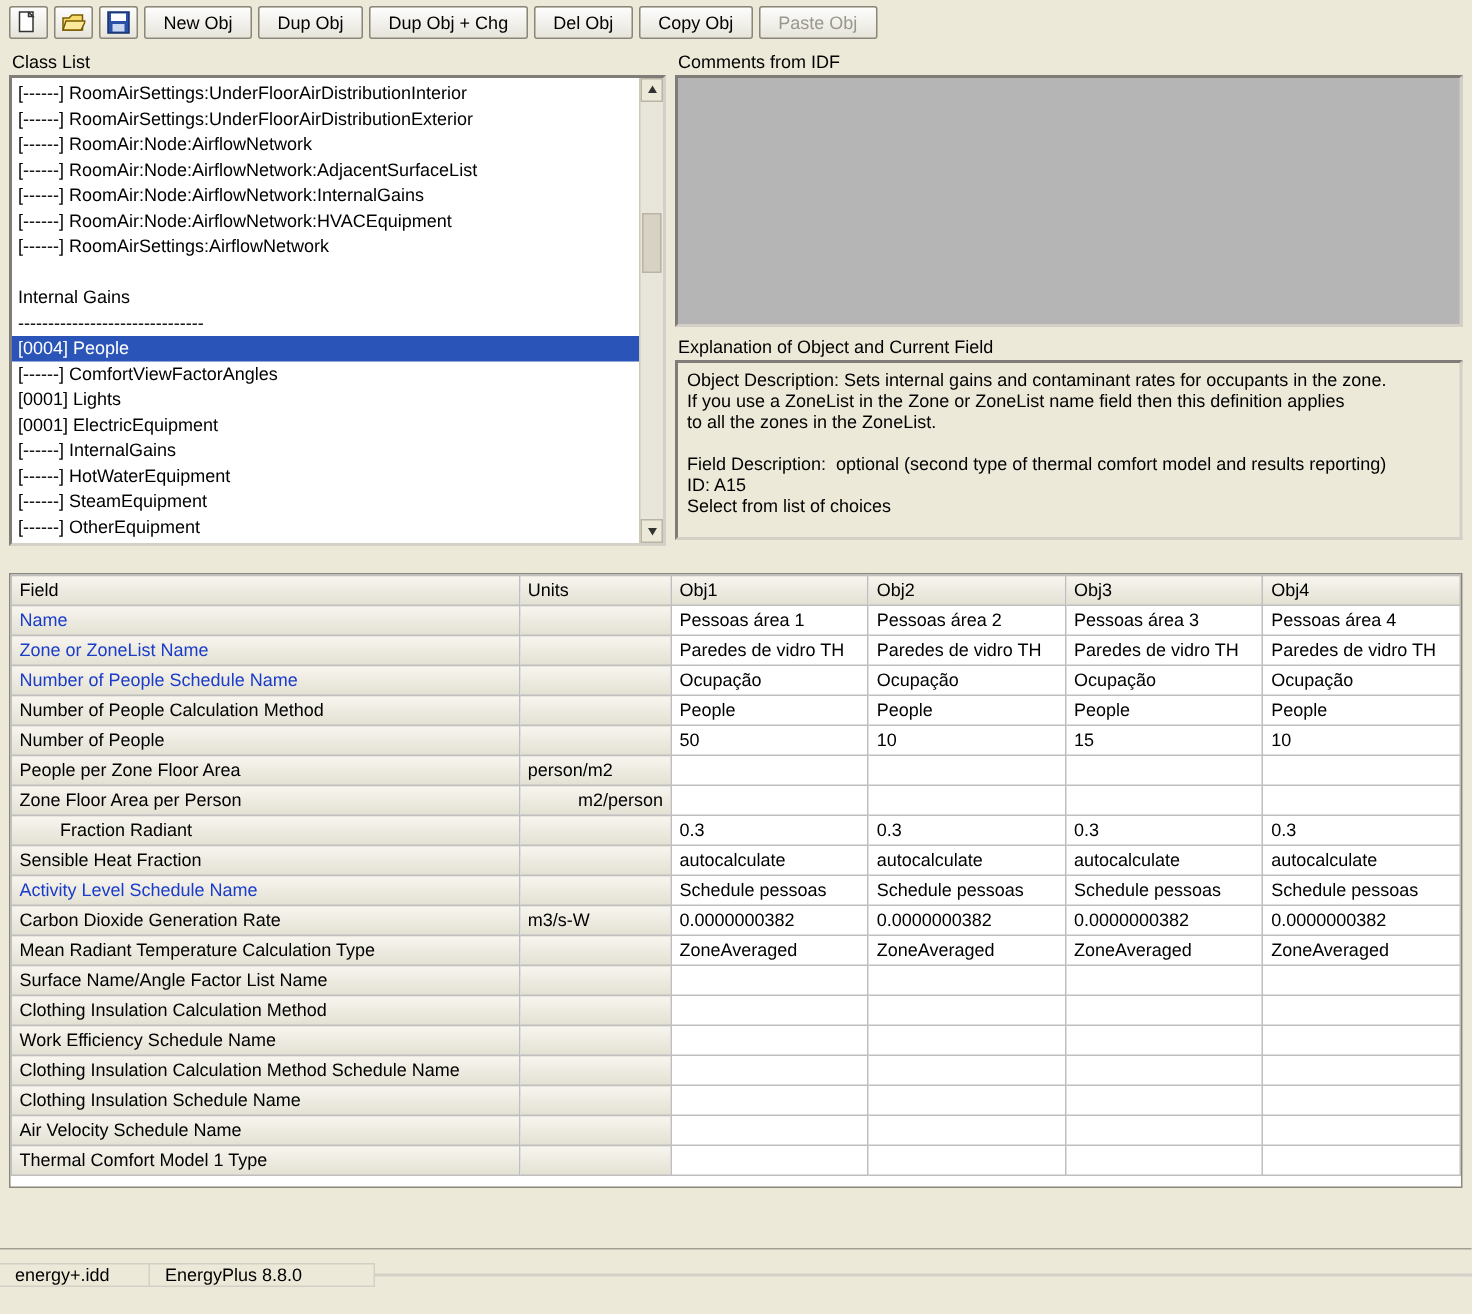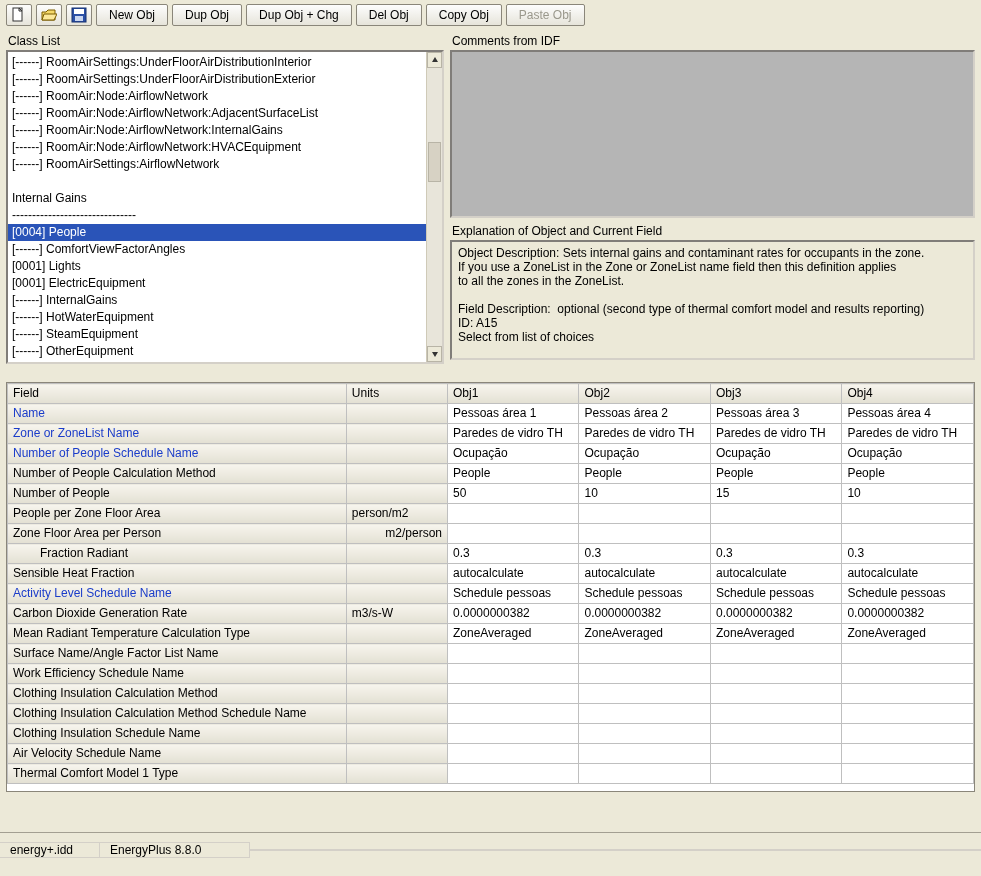--- a/index.html
+++ b/index.html
@@ -248,29 +248,29 @@
           </tr>
           <tr>
             <th style="background: linear-gradient(rgb(247, 245, 238), rgb(227, 224, 211));">Surface Name/Angle Factor List Name</th>
             <th style="background: linear-gradient(rgb(247, 245, 238), rgb(227, 224, 211));"></th>
             <td></td>
             <td></td>
             <td></td>
             <td></td>
           </tr>
           <tr>
+            <th style="background: linear-gradient(rgb(247, 245, 238), rgb(227, 224, 211));">Clothing Insulation Calculation Method</th>
+            <th style="background: linear-gradient(rgb(247, 245, 238), rgb(227, 224, 211));"></th>
+            <td></td>
+            <td></td>
+            <td></td>
+            <td></td>
+          </tr>
+          <tr>
             <th style="background: linear-gradient(rgb(247, 245, 238), rgb(227, 224, 211));">Work Efficiency Schedule Name</th>
-            <th style="background: linear-gradient(rgb(247, 245, 238), rgb(227, 224, 211));"></th>
-            <td></td>
-            <td></td>
-            <td></td>
-            <td></td>
-          </tr>
-          <tr>
-            <th style="background: linear-gradient(rgb(247, 245, 238), rgb(227, 224, 211));">Clothing Insulation Calculation Method</th>
             <th style="background: linear-gradient(rgb(247, 245, 238), rgb(227, 224, 211));"></th>
             <td></td>
             <td></td>
             <td></td>
             <td></td>
           </tr>
           <tr>
             <th style="background: linear-gradient(rgb(247, 245, 238), rgb(227, 224, 211));">Clothing Insulation Calculation Method Schedule Name</th>
             <th style="background: linear-gradient(rgb(247, 245, 238), rgb(227, 224, 211));"></th>
             <td></td>

